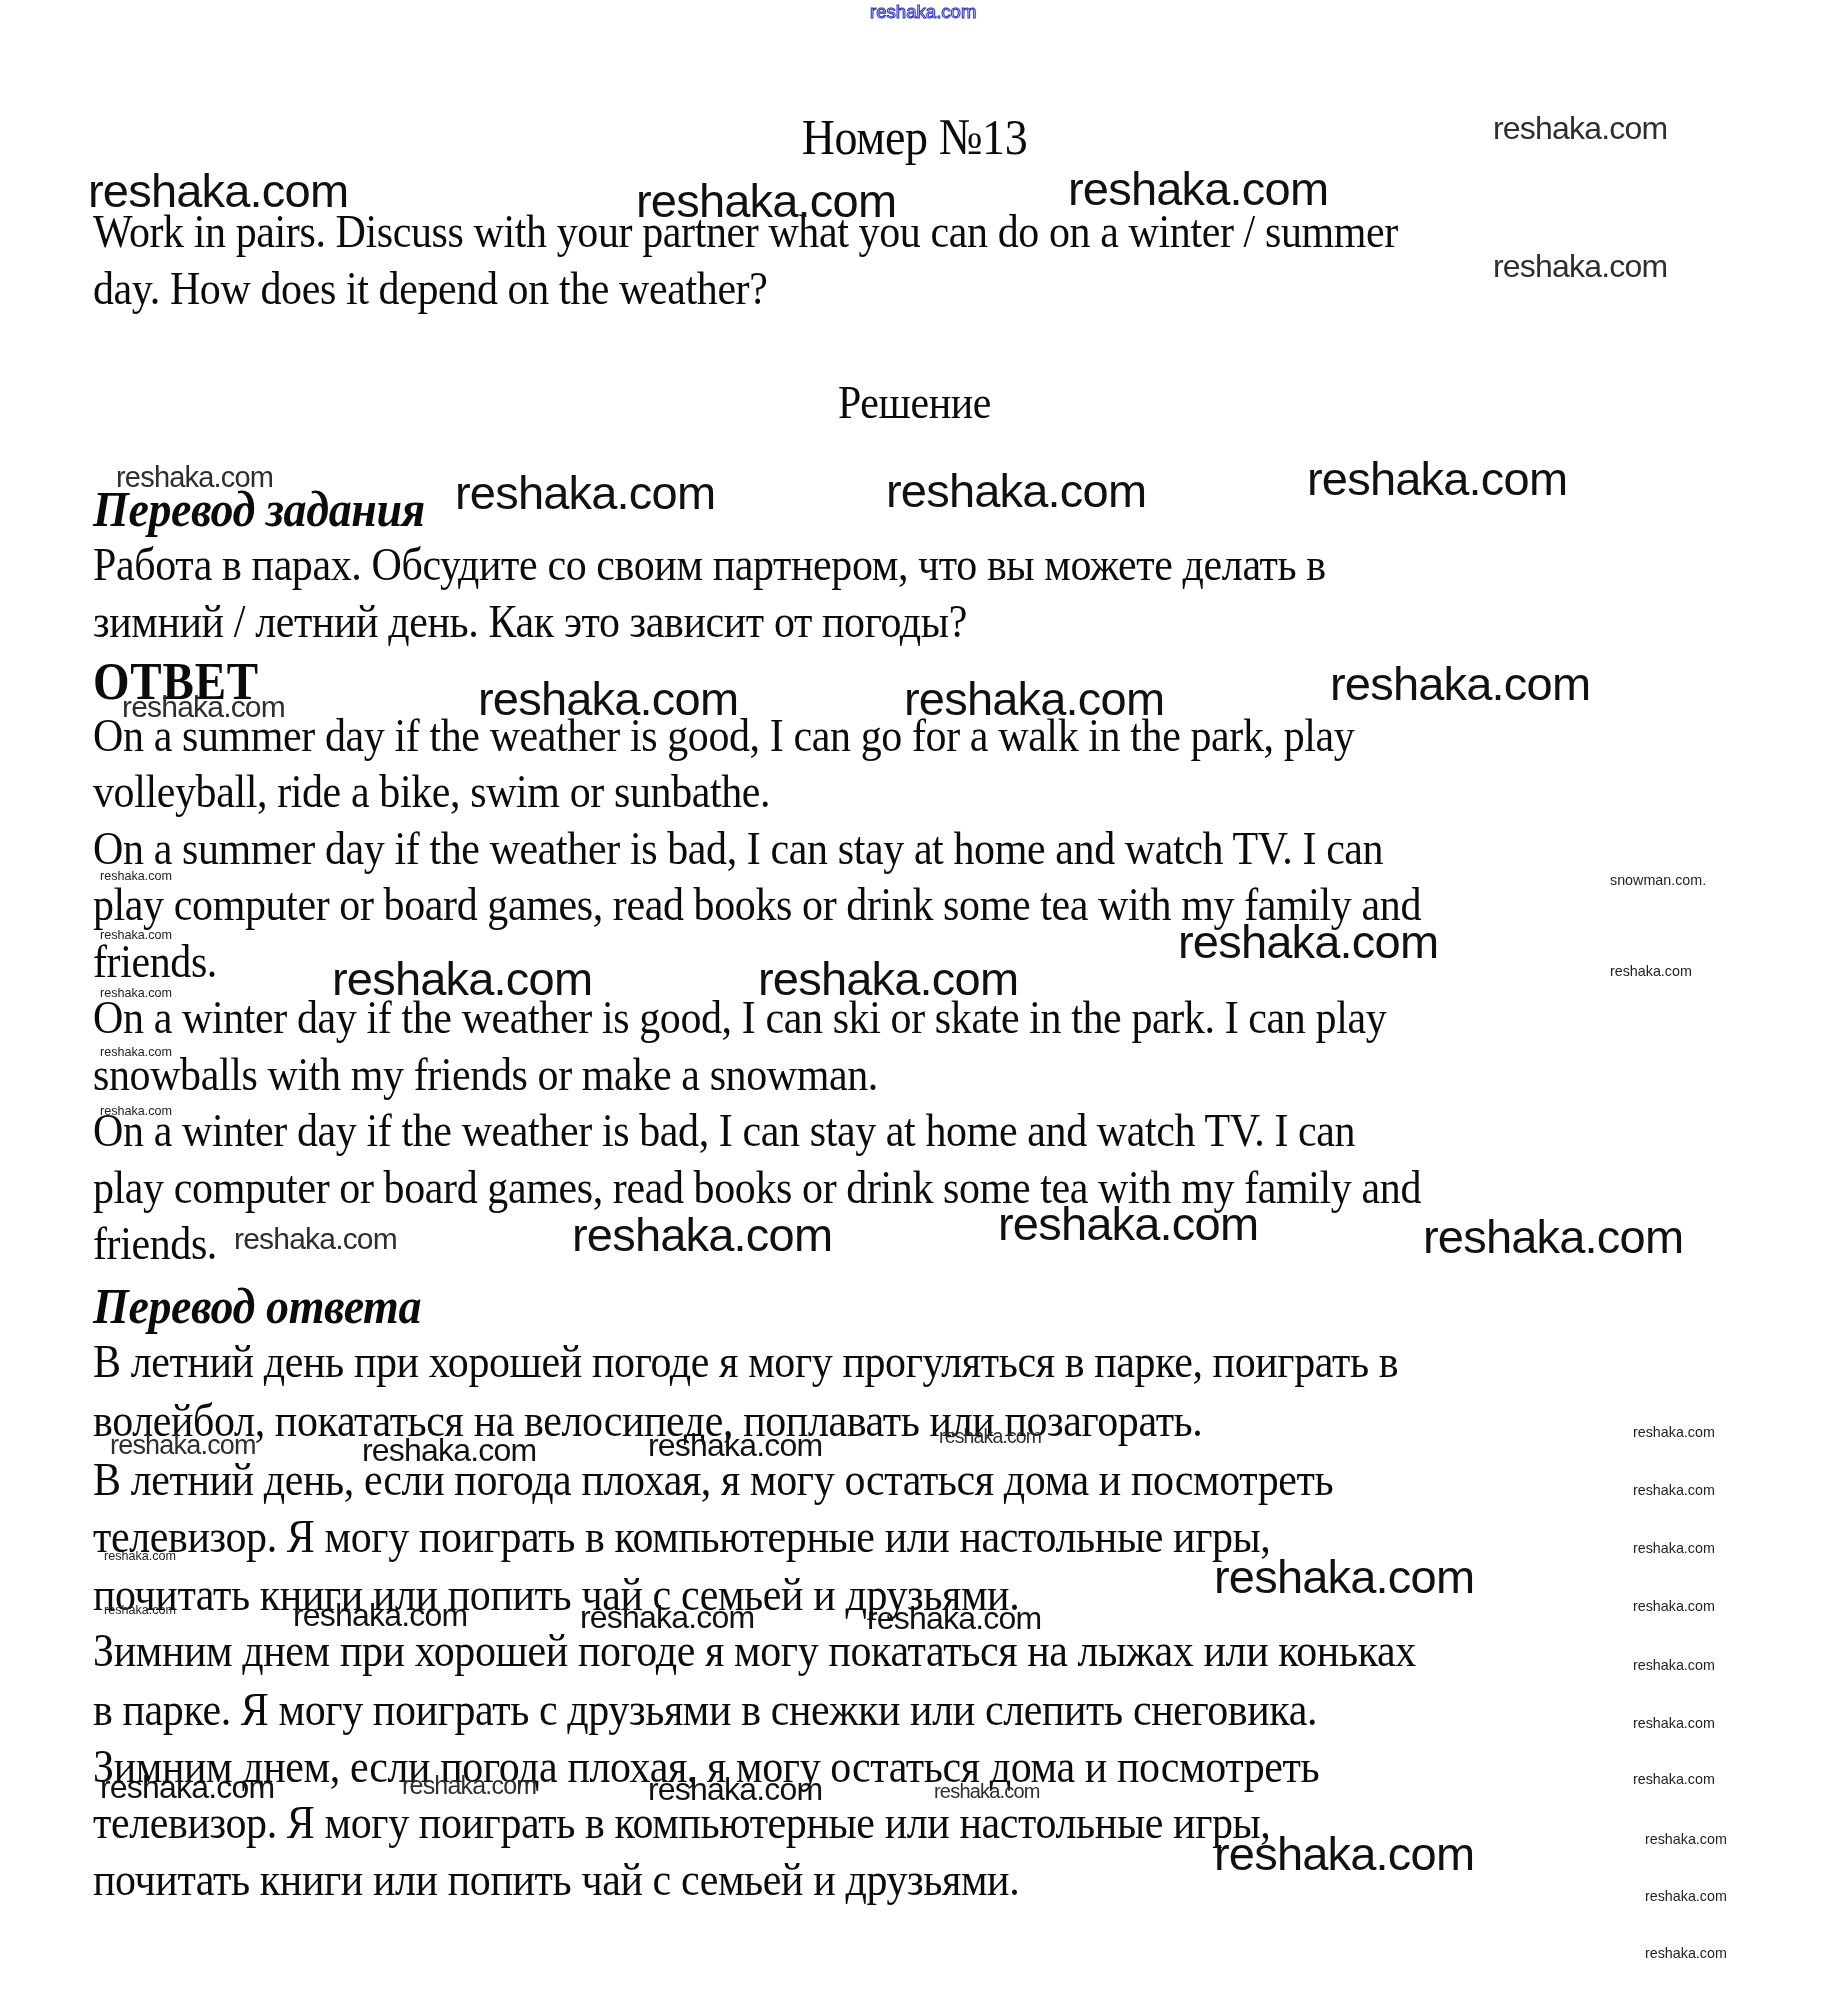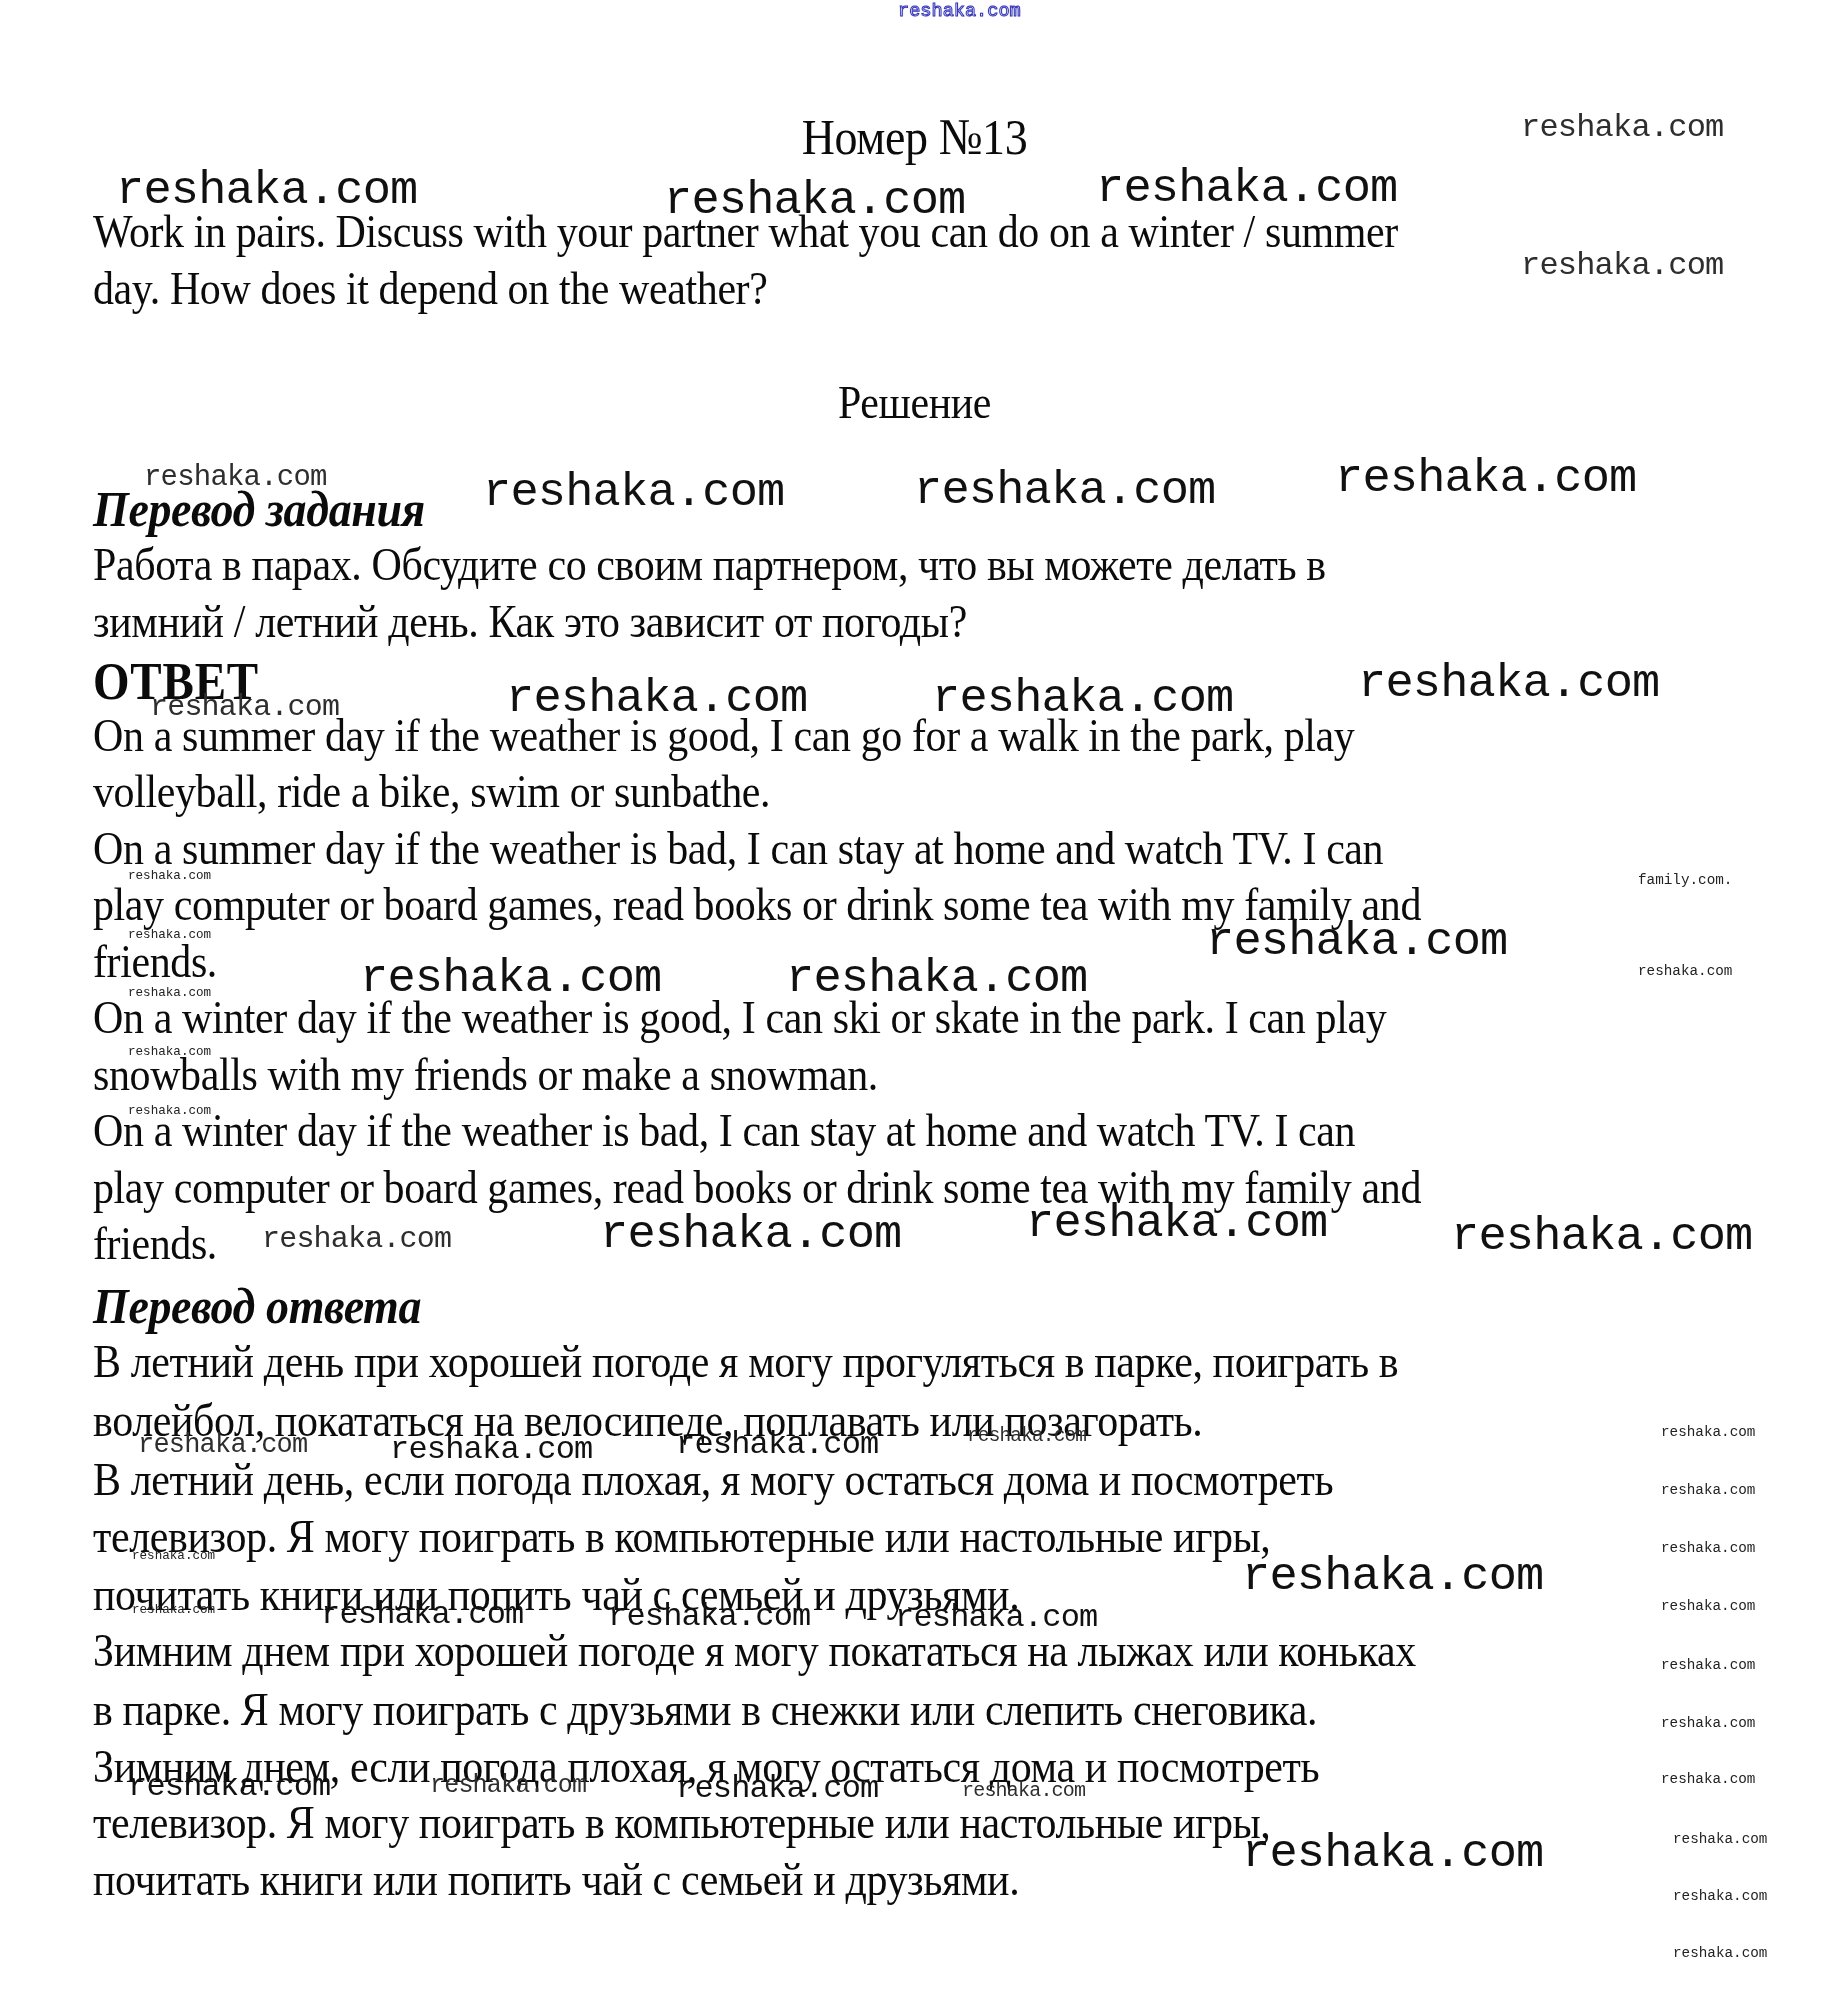--- a/index.html
+++ b/index.html
@@ -26,26 +26,25 @@
     left:0; right:0;
     text-align:center;
   }
   .h-title{font-size:46px;}
   .h-solution{font-size:42px;}
   .h-bold-italic{font-weight:bold;font-style:italic;font-size:46px;}
   .h-answer{font-weight:bold;font-size:47px;letter-spacing:0.8px;}
   
   .wm{
     position:absolute;
-    font-family:Liberation Mono, monospace;
+    font-family:Liberation Sans, sans-serif;
     white-space:nowrap;
     line-height:1;
     letter-spacing:-0.8px;
     color:#111111;
-    margin-left:28px;
   }
   .wm.grey{color:#2e2e2e;}
   .wm.tiny{letter-spacing:0;color:#222222;}
   .wm.blue{
     color:#eeeeff;
     -webkit-text-stroke:1px #3535b5;
     text-shadow:0 0 1.7px #9a9ae0;
     letter-spacing:0;
   }
 </style>
@@ -100,21 +99,21 @@
       <span class="wm grey" style="left: 1493px; top: 250px; font-size: 32px;">reshaka.com</span>
       <span class="wm grey" style="left: 116px; top: 463px; font-size: 29px;">reshaka.com</span>
       <span class="wm" style="left: 455px; top: 469px; font-size: 47px;">reshaka.com</span>
       <span class="wm" style="left: 886px; top: 467px; font-size: 47px;">reshaka.com</span>
       <span class="wm" style="left: 1307px; top: 455px; font-size: 47px;">reshaka.com</span>
       <span class="wm grey" style="left: 122px; top: 692px; font-size: 30px;">reshaka.com</span>
       <span class="wm" style="left: 478px; top: 675px; font-size: 47px;">reshaka.com</span>
       <span class="wm" style="left: 904px; top: 675px; font-size: 47px;">reshaka.com</span>
       <span class="wm" style="left: 1330px; top: 660px; font-size: 47px;">reshaka.com</span>
       <span class="wm tiny" style="left: 100px; top: 870px; font-size: 12.6px;">reshaka.com</span>
-      <span class="wm tiny" style="left: 1610px; top: 873px; font-size: 14.3px;">family.com.</span>
+      <span class="wm tiny" style="left: 1610px; top: 873px; font-size: 14.3px;">snowman.com.</span>
       <span class="wm" style="left: 1178px; top: 918px; font-size: 47px;">reshaka.com</span>
       <span class="wm tiny" style="left: 100px; top: 929px; font-size: 12.6px;">reshaka.com</span>
       <span class="wm" style="left: 332px; top: 955px; font-size: 47px;">reshaka.com</span>
       <span class="wm" style="left: 758px; top: 955px; font-size: 47px;">reshaka.com</span>
       <span class="wm tiny" style="left: 1610px; top: 964px; font-size: 14.3px;">reshaka.com</span>
       <span class="wm tiny" style="left: 100px; top: 987px; font-size: 12.6px;">reshaka.com</span>
       <span class="wm tiny" style="left: 100px; top: 1046px; font-size: 12.6px;">reshaka.com</span>
       <span class="wm tiny" style="left: 100px; top: 1105px; font-size: 12.6px;">reshaka.com</span>
       <span class="wm grey" style="left: 234px; top: 1224px; font-size: 30px;">reshaka.com</span>
       <span class="wm" style="left: 572px; top: 1211px; font-size: 47px;">reshaka.com</span>

